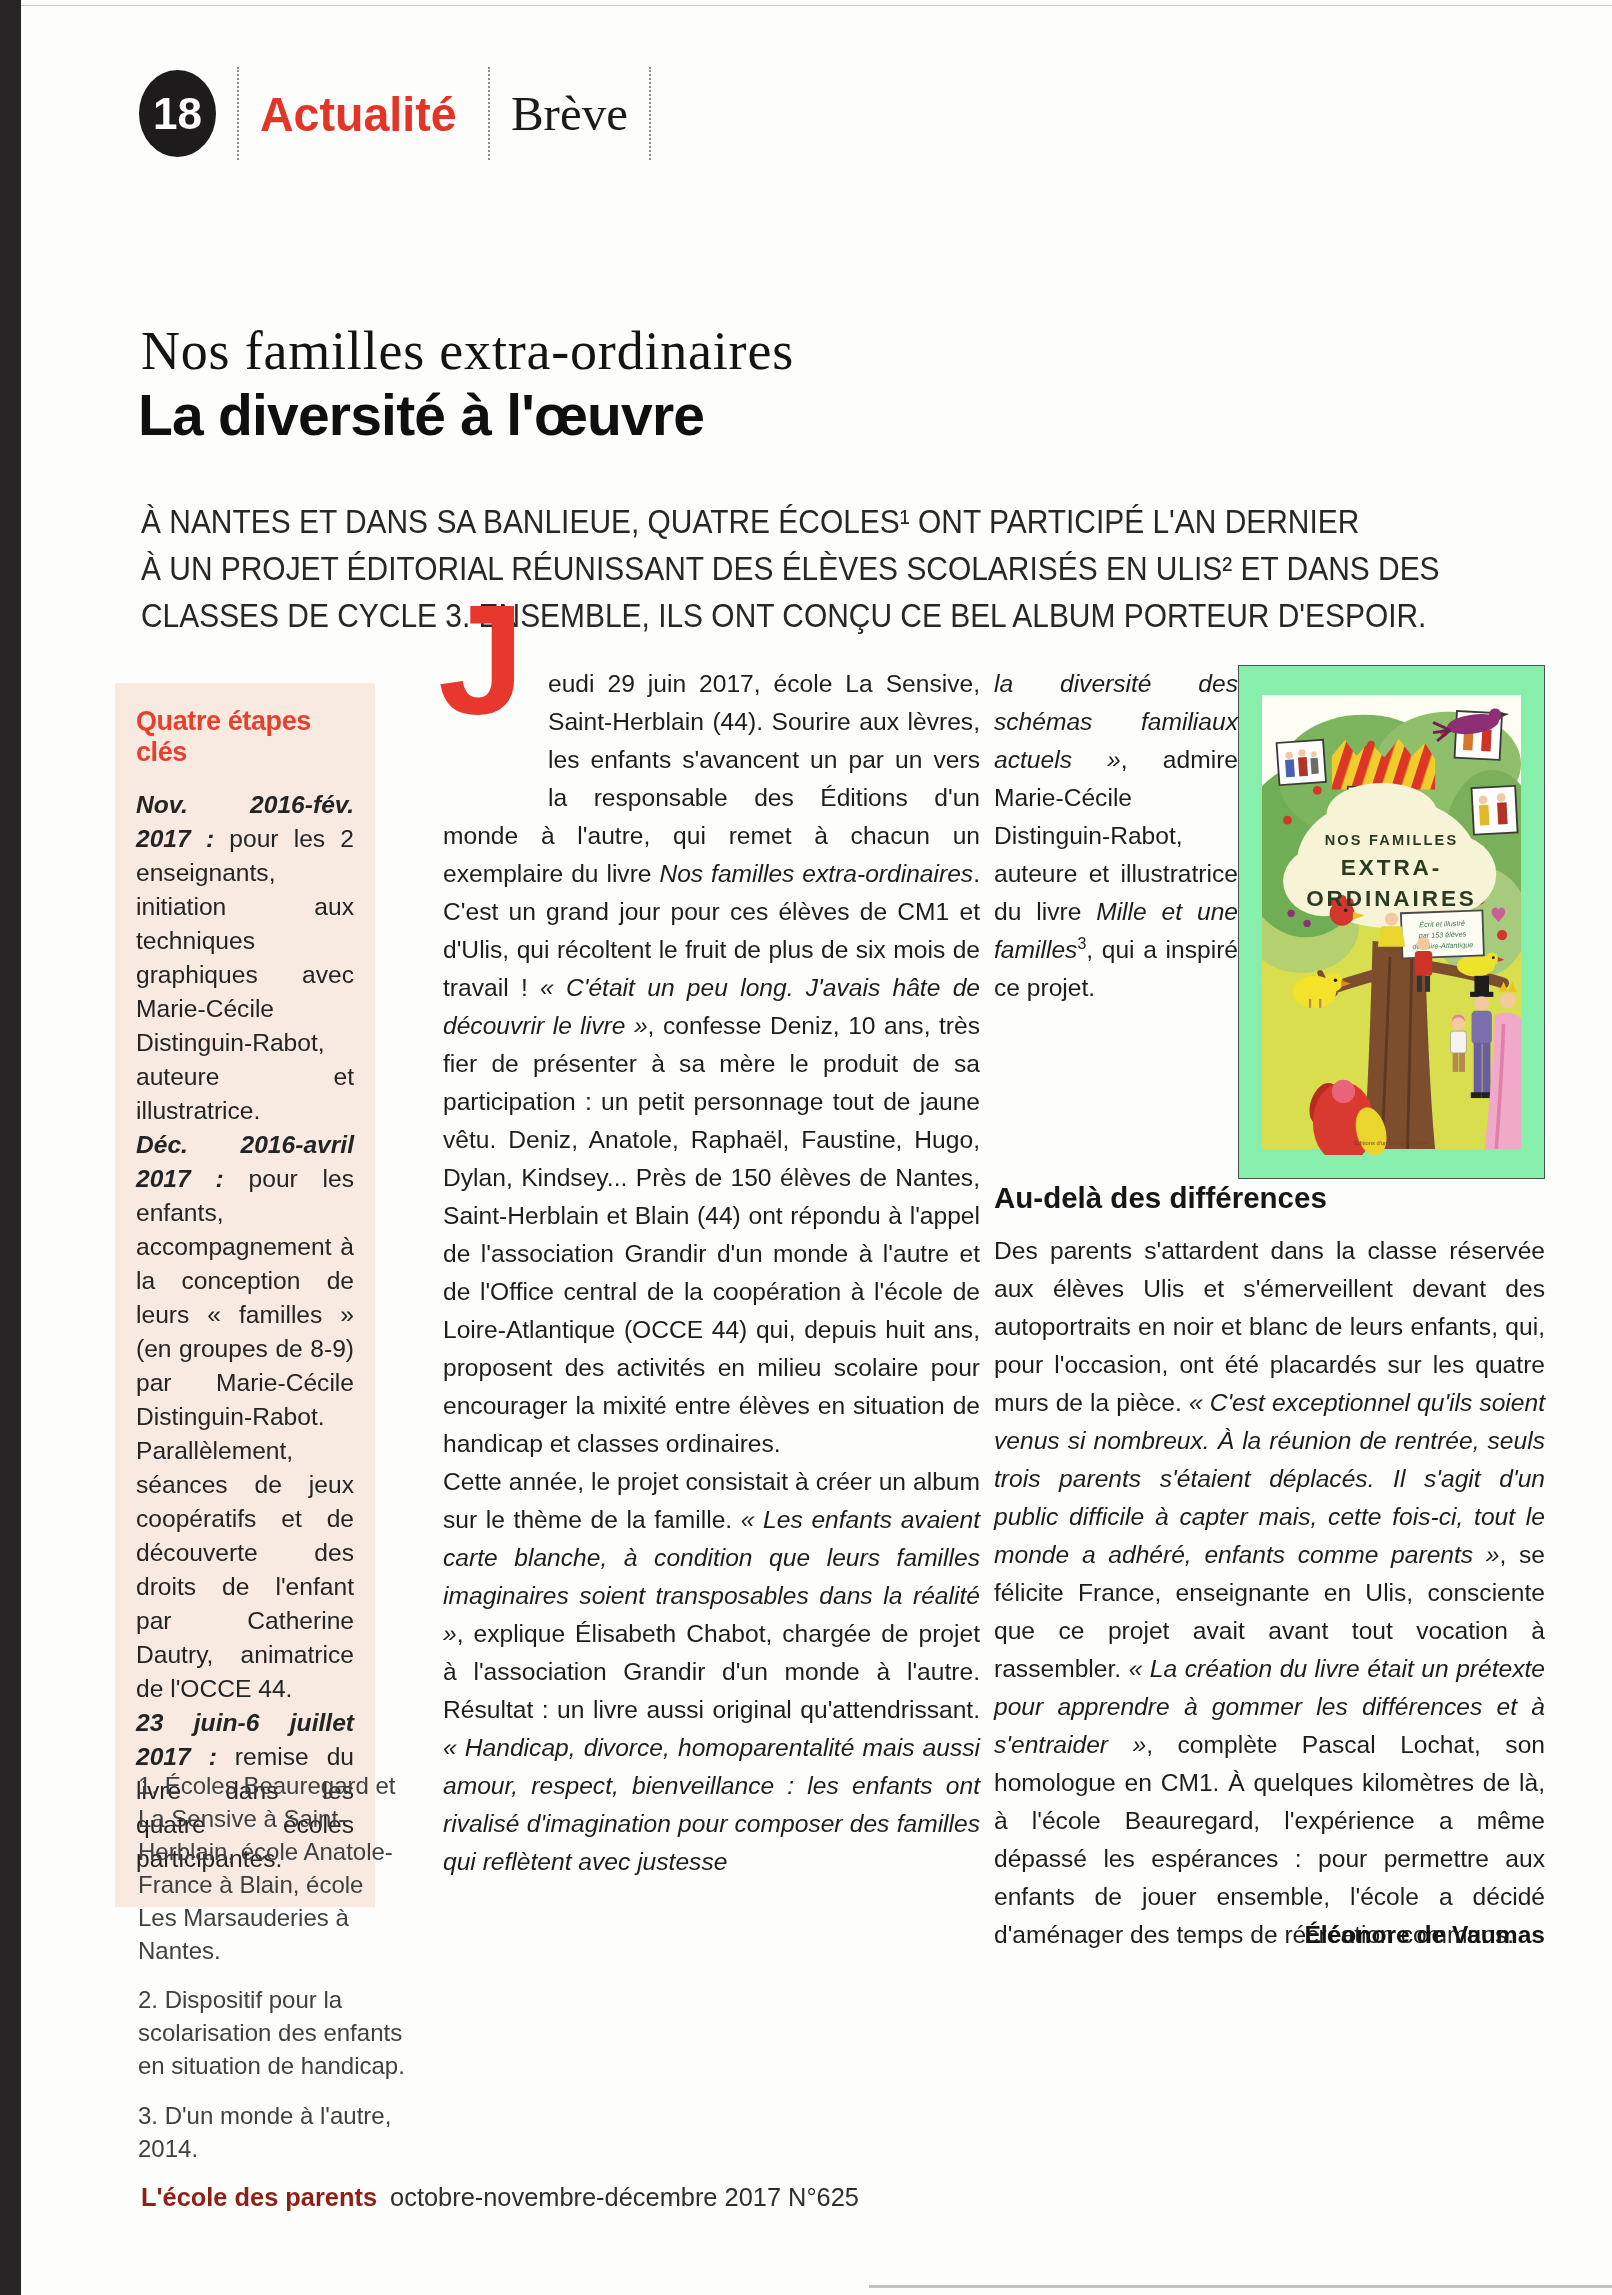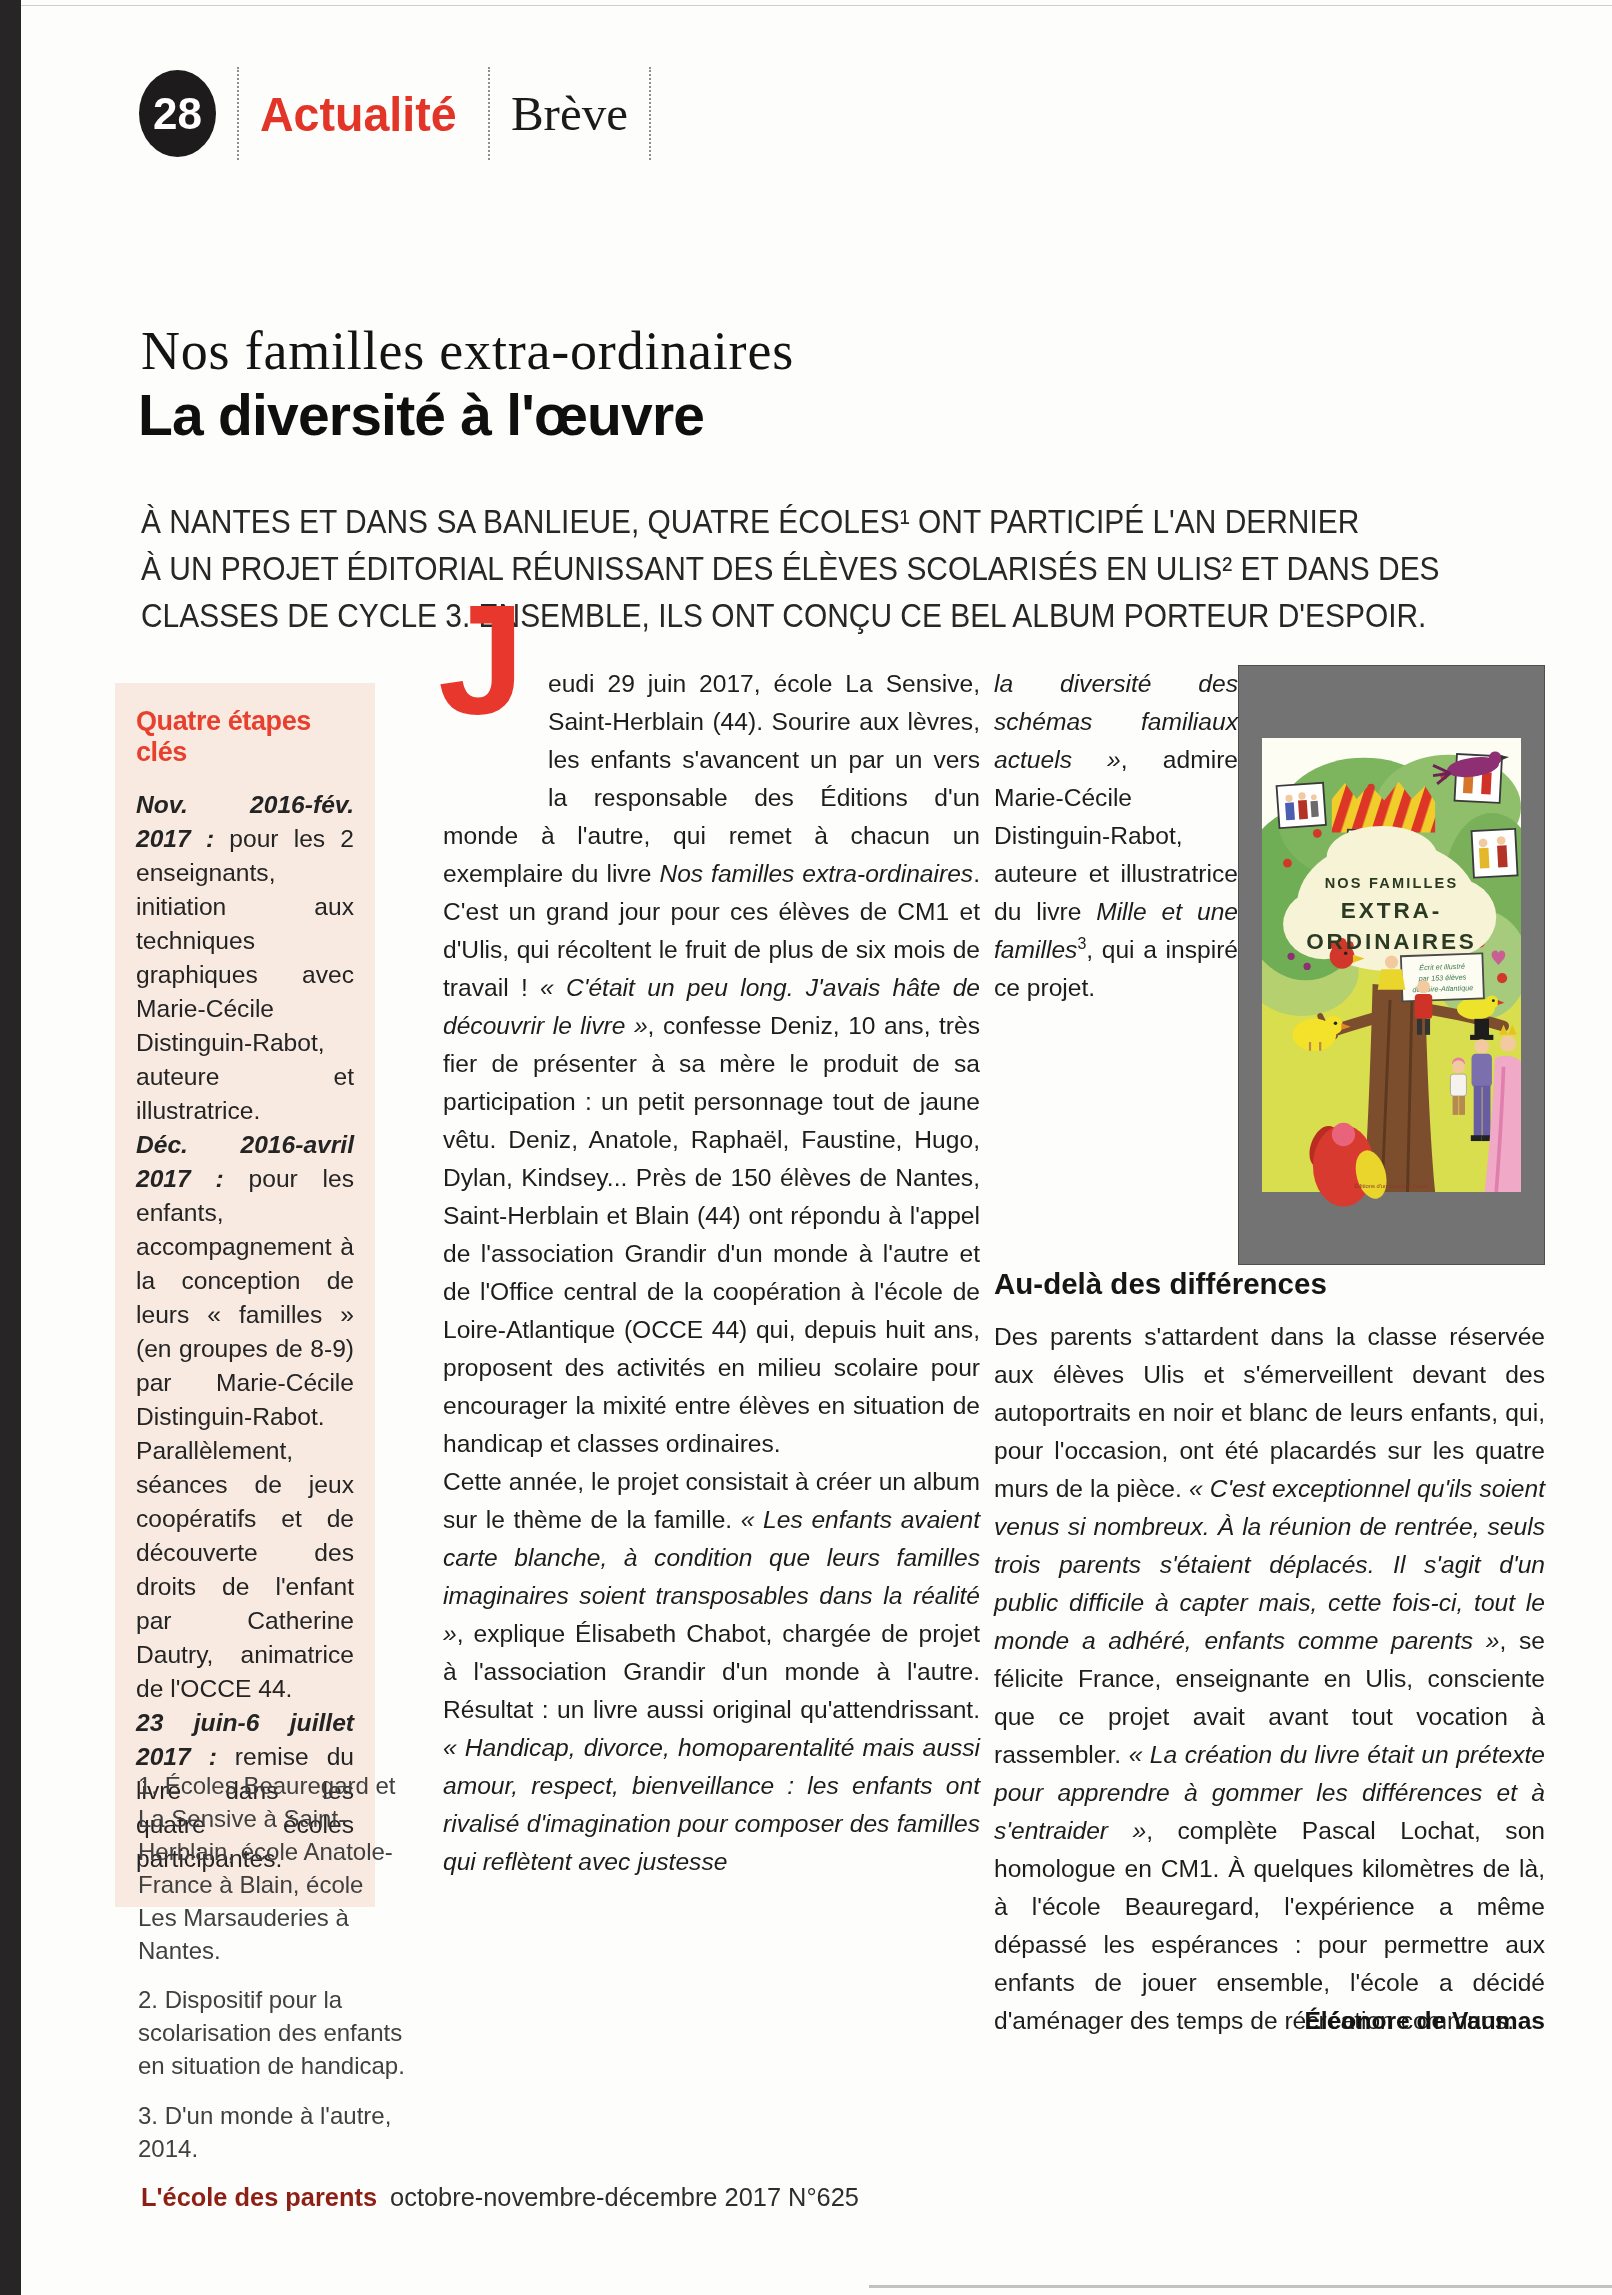--- a/index.html
+++ b/index.html
@@ -43,21 +43,21 @@
   .colmid{position:absolute;left:443px;top:665px;width:537px;font-size:24.6px;line-height:38px;
           text-align:justify;hyphens:auto;}
   .colmid p{margin:0;}
   .dropcap-space{float:left;width:105px;height:116px;}
   .dropcap{position:absolute;left:-4.9px;top:-24.6px;font-size:156px;font-weight:bold;color:#e8372c;}
   sup{line-height:0;font-size:65%;}
 
   .colright{position:absolute;left:994px;top:665px;width:551px;font-size:24.6px;line-height:38px;
             text-align:justify;hyphens:auto;}
   .colright p{margin:0;}
-  .cover{float:right;width:307px;height:600px;margin:0 0 19.7px 16.4px;background:#737373;
+  .cover{float:right;width:307px;height:514px;margin:0 0 19.7px 16.4px;background:#86efac;
          border:1.6px solid #4f4f4f;box-sizing:border-box;padding:23px;}
   .cover svg{width:100%;height:100%;display:block;}
   .section-heading{clear:right;font-size:29.5px;font-weight:bold;margin:24.6px 0 14.8px;color:#161616;}
   .author{text-align:right;font-weight:bold;margin-top:-38px;color:#141414;}
 
   
   .footer{position:absolute;left:141px;top:2183px;font-size:25.4px;color:#2e2e2e;}
   .footer .mag{color:#8e1f14;font-weight:bold;margin-right:13px;}
 
   
@@ -68,21 +68,21 @@
 </style>
 </head>
 <body>
 
 <div class="page">
   <div class="scan-left"></div>
   <div class="scan-top"></div>
   <div class="scan-bottom"></div>
 
   <div class="header">
-    <div class="pgnum">28</div>
+    <div class="pgnum">18</div>
     <div class="vsep"></div>
     <div class="section-label">Actualité</div>
     <div class="vsep"></div>
     <div class="rubric-label">Brève</div>
     <div class="vsep"></div>
   </div>
 
   <div class="kicker">Nos familles extra-ordinaires</div>
   <div class="main-title">La diversité à l'œuvre</div>
 

